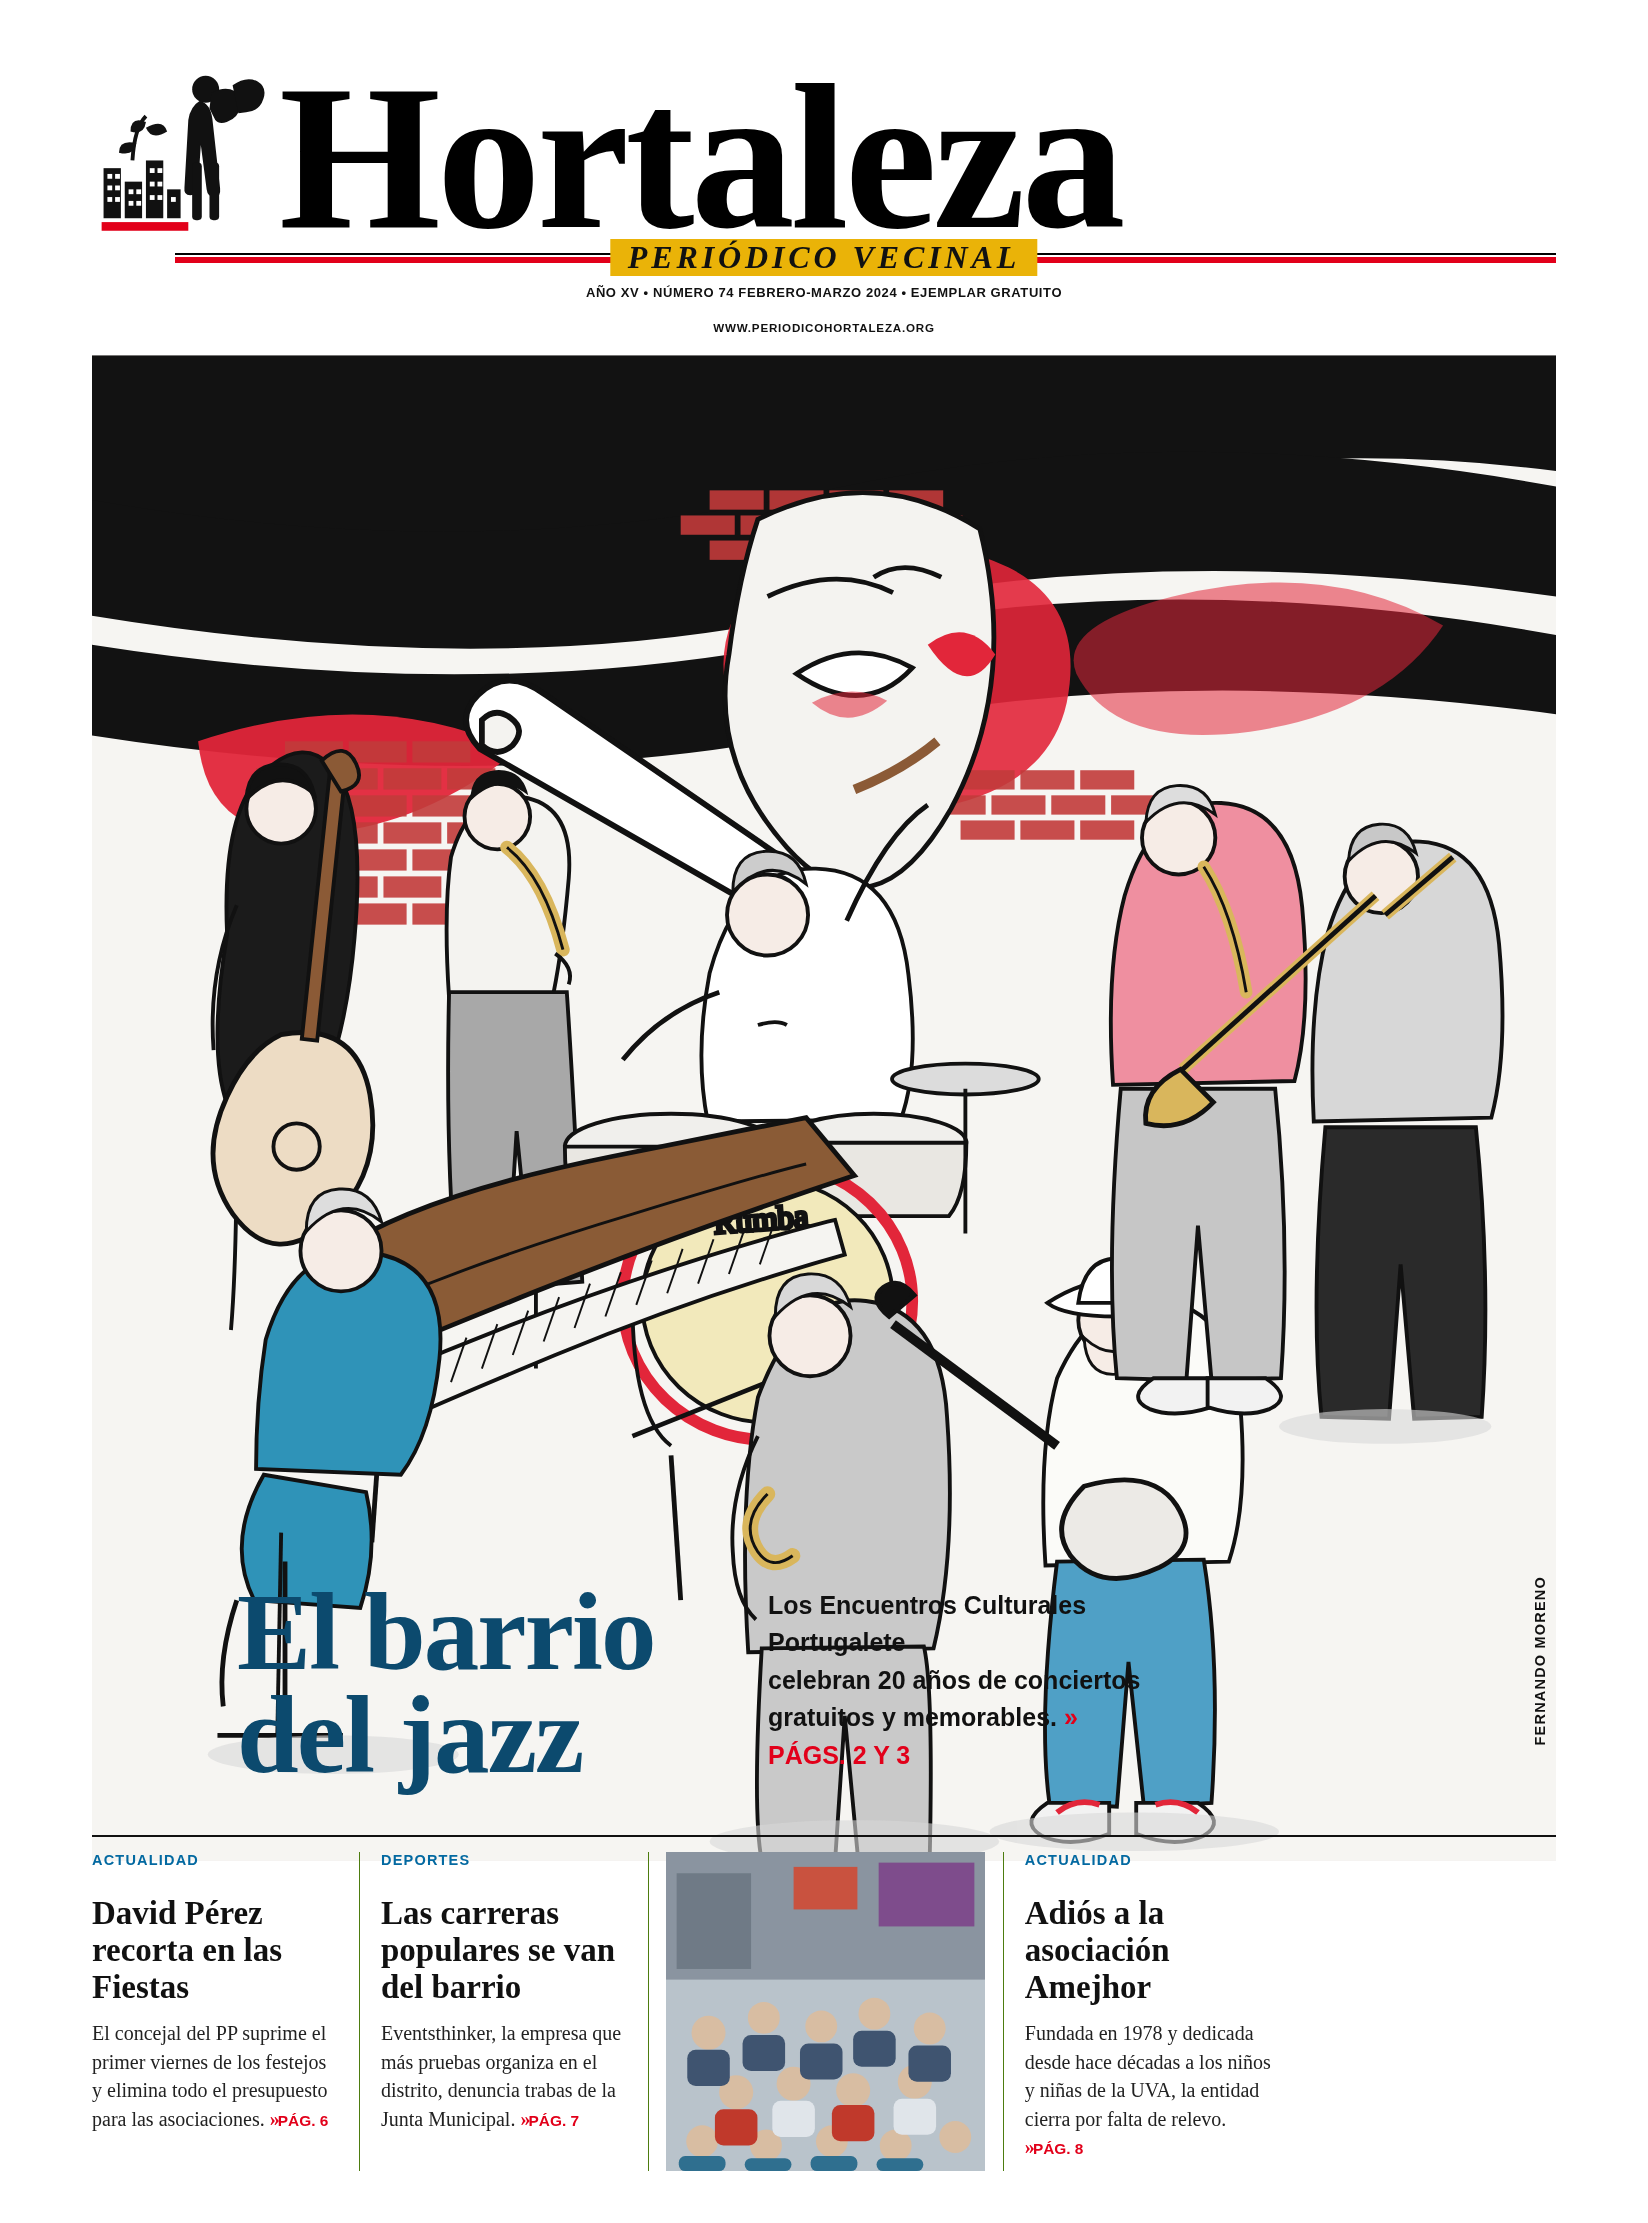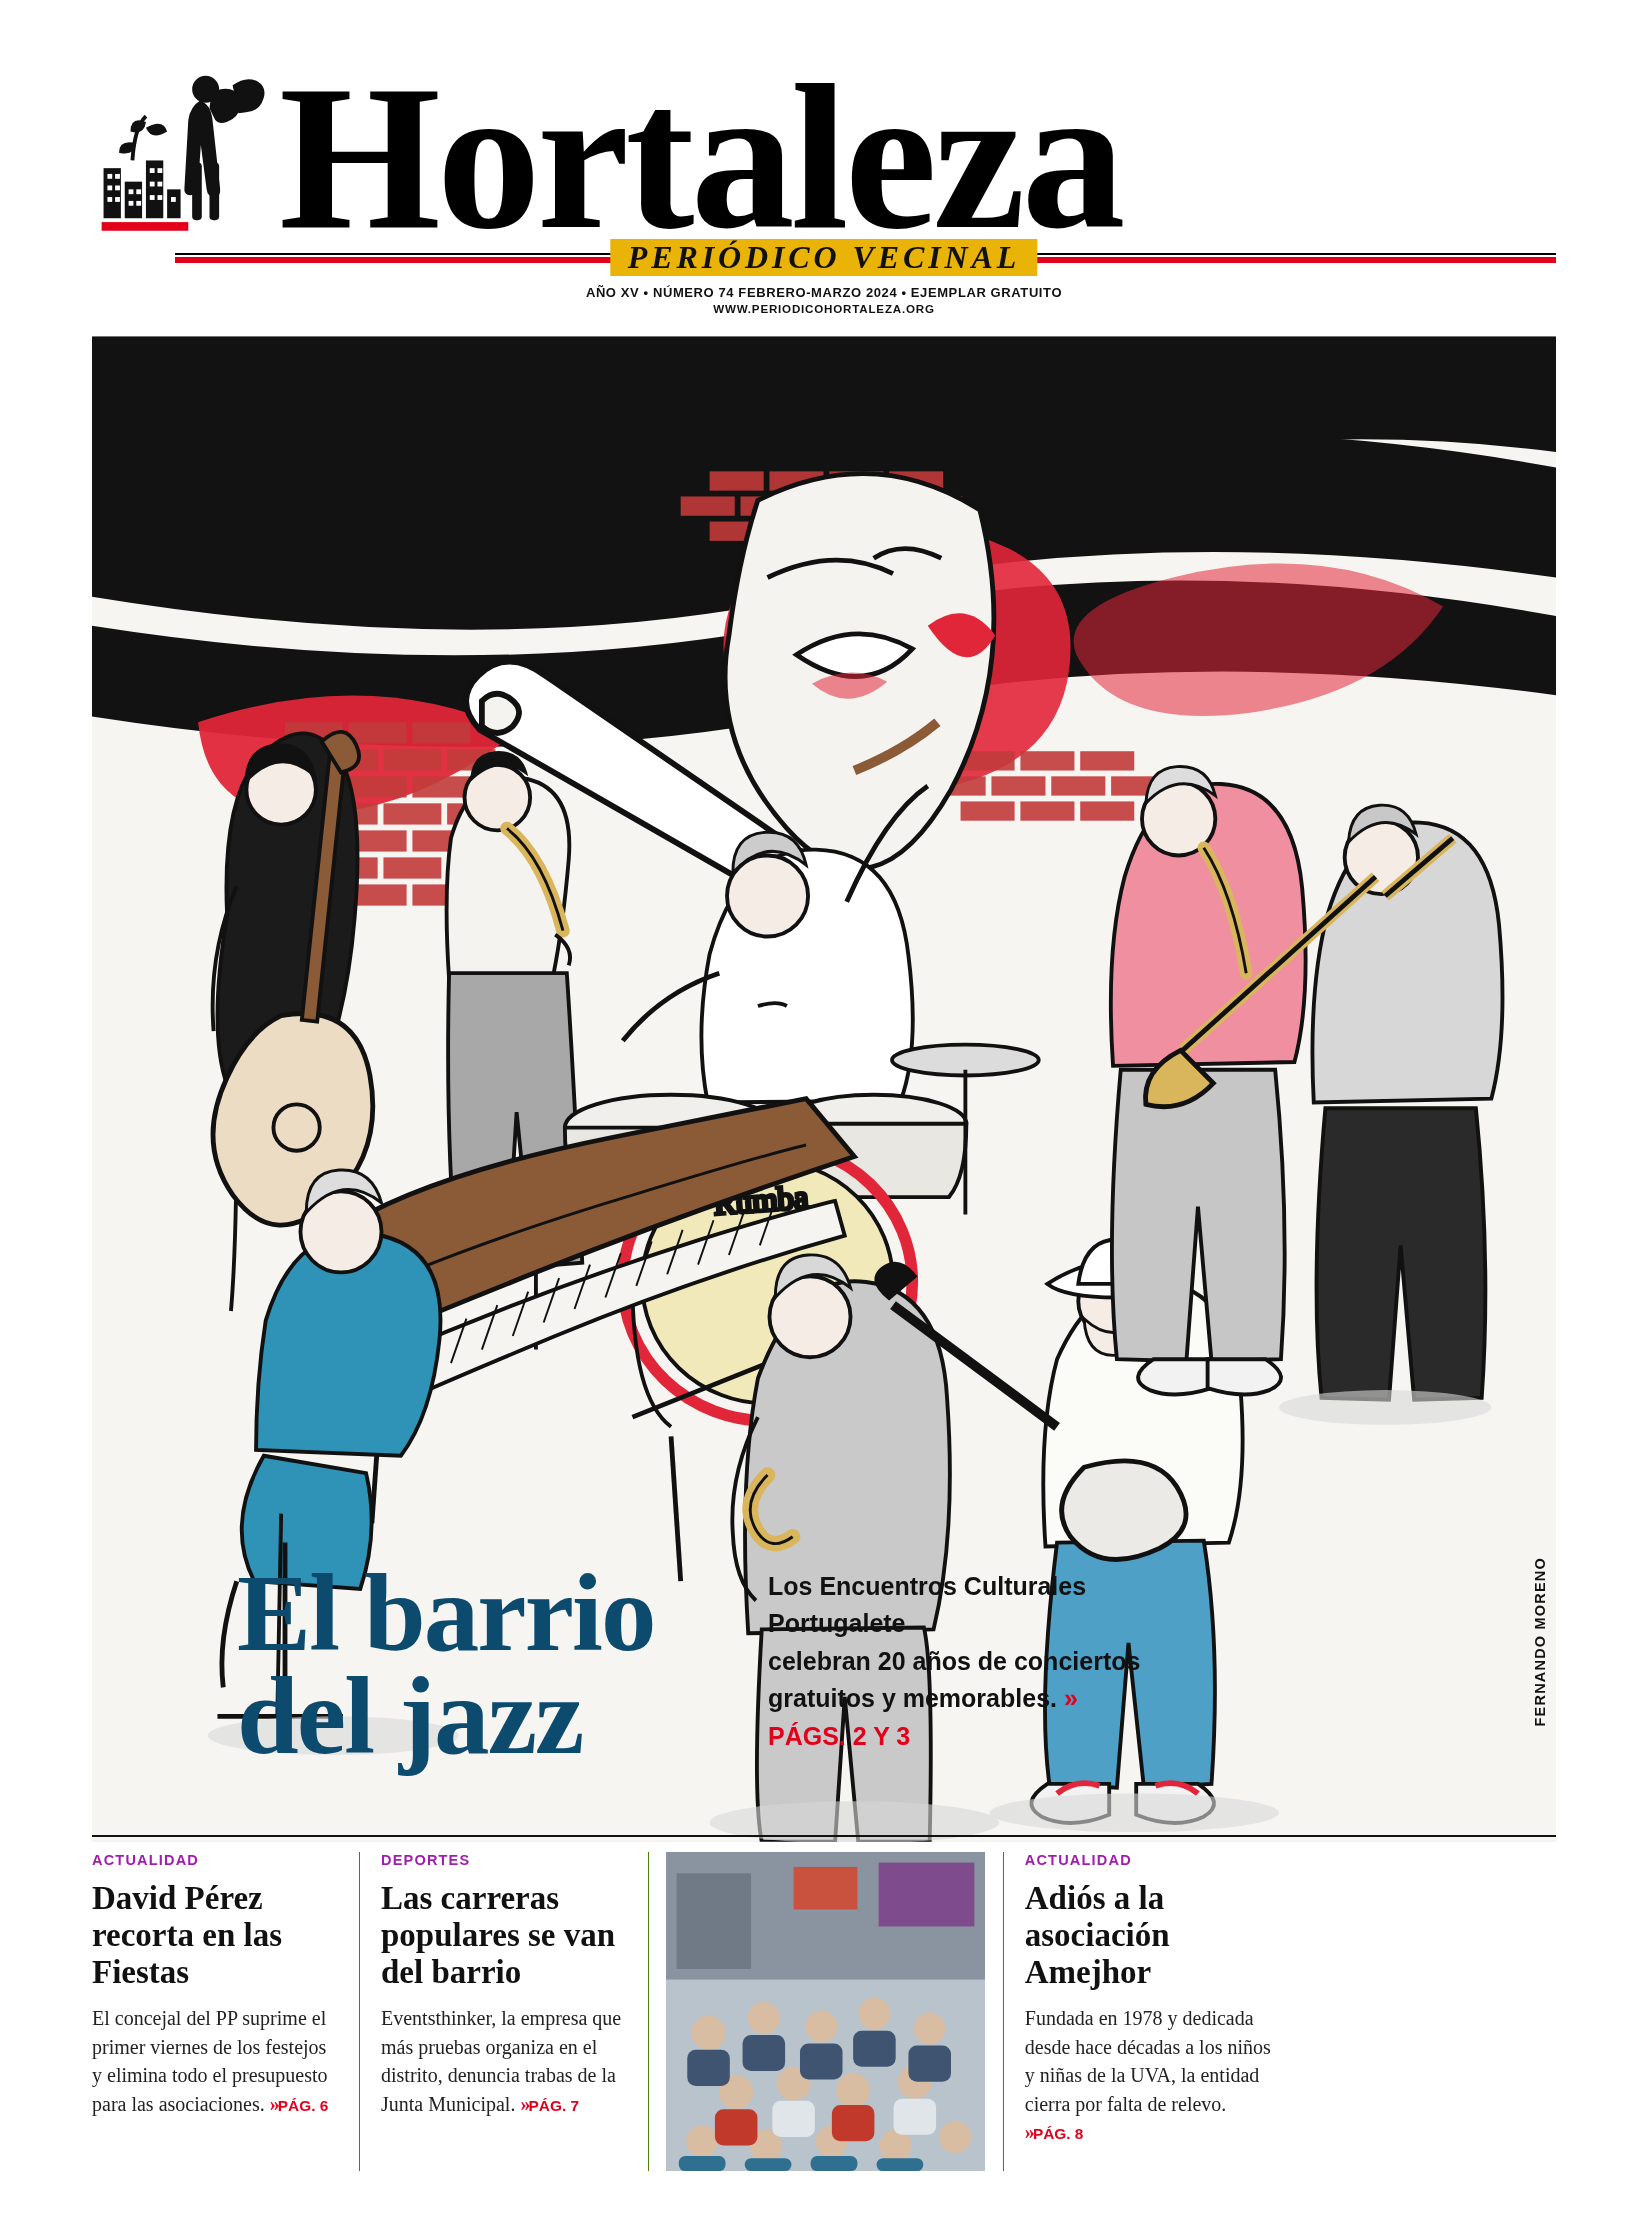--- a/index.html
+++ b/index.html
@@ -11,21 +11,21 @@
   .masthead{position:relative;padding:68px 92px 0 92px;}
   .mast-row{display:flex;align-items:flex-start;}
   .logo-mark{width:183px;height:169px;position:relative;flex:0 0 auto;margin-bottom:5.8px;}
   .logo-mark svg{display:block;}
   .mast-title{font-family:"Liberation Serif",serif;font-weight:700;font-size:208px;line-height:0.86;letter-spacing:-3.9px;color:#000;margin-left:3.9px;}
   .mast-rule-wrap{position:relative;margin-top:5.8px;height:11.6px;}
   .mast-rule{position:absolute;left:83px;right:0;top:3.9px;height:6.8px;background:#e2001a;}
   .mast-rule-black{position:absolute;left:83px;right:0;top:0;height:1.9px;background:#000;}
   .mast-sub{position:absolute;left:50%;transform:translateX(-50%);top:-13.5px;background:#eab308;padding:0 17.4px;font-family:"Liberation Serif",serif;font-weight:700;font-style:italic;font-size:32px;letter-spacing:3.9px;color:#111;white-space:nowrap;}
   .mast-meta{text-align:center;font-family:"Liberation Sans",sans-serif;font-weight:700;font-size:13px;letter-spacing:0.6px;color:#111;margin-top:21px;}
-  .mast-url{text-align:center;font-family:"Liberation Sans",sans-serif;font-weight:700;font-size:11.6px;letter-spacing:0.8px;color:#111;margin-top:2px;}
+  .mast-url{text-align:center;font-family:"Liberation Sans",sans-serif;font-weight:700;font-size:11.6px;letter-spacing:0.8px;color:#111;margin-top:21px;}
 
   
   .hero{position:relative;margin:21px 92px 0 92px;height:1506px;background:#f3f2ef;overflow:hidden;}
   .hero svg{position:absolute;inset:0;width:100%;height:100%;}
   .hero-credit{position:absolute;right:7.7px;bottom:116px;writing-mode:vertical-rl;transform:rotate(180deg);font-family:"Liberation Sans",sans-serif;font-weight:700;font-size:14.5px;letter-spacing:1.2px;color:#111;}
 
   .hero-title{position:absolute;left:145px;bottom:75px;font-family:"Liberation Serif",serif;font-weight:700;font-size:111px;line-height:0.93;color:#0c4a6e;letter-spacing:-1.9px;}
   .hero-deck{position:absolute;left:676px;bottom:87px;width:454px;font-family:"Liberation Sans",sans-serif;font-weight:700;font-size:25px;line-height:1.5;color:#111;}
   .pag{color:#e2001a;font-weight:700;white-space:nowrap;}
   .chev{color:#e2001a;font-weight:700;letter-spacing:-1.9px;}
@@ -33,21 +33,21 @@
   
   .strip{position:absolute;left:92px;right:92px;bottom:53px;border-top:2.9px solid #111;padding-top:15.4px;display:flex;gap:0;}
   .col{position:relative;padding:0 21px;}
   .col:first-child{padding-left:0;}
   .col + .col{border-left:1px solid #4d7c0f;}
   .c1{width:246px;}
   .c2{width:246px;}
   .c3{width:319px;padding:0 17.4px;}
   .c4{width:246px;}
   .c5{width:246px;}
-  .kicker{font-family:"Liberation Sans",sans-serif;font-weight:700;font-size:14.5px;letter-spacing:1.2px;color:#a21caf;margin-bottom:12px;}
+  .kicker{font-family:"Liberation Sans",sans-serif;font-weight:700;font-size:14.5px;letter-spacing:1.2px;color:#0369a1;margin-bottom:27px;}
   .headline{font-family:"Liberation Serif",serif;font-weight:700;font-size:33px;line-height:1.12;color:#111;margin-bottom:13.5px;}
   .body{font-family:"Liberation Serif",serif;font-size:20px;line-height:1.42;color:#222;}
   .body .pag{font-family:"Liberation Sans",sans-serif;font-size:15.4px;}
   .photo{width:100%;height:319px;background:#cfd3d8;position:relative;overflow:hidden;}
   .photo svg{position:absolute;inset:0;width:100%;height:100%;}
 </style>
 </head>
 <body>
 
 <div class="page">

